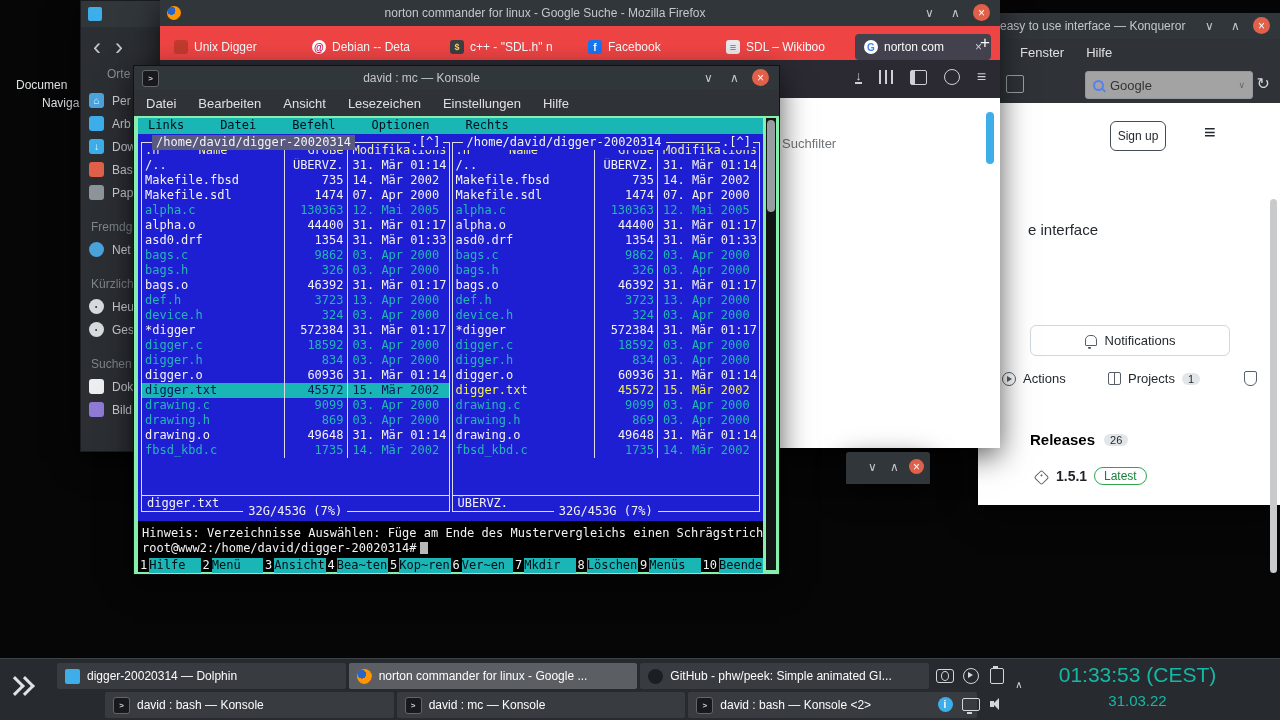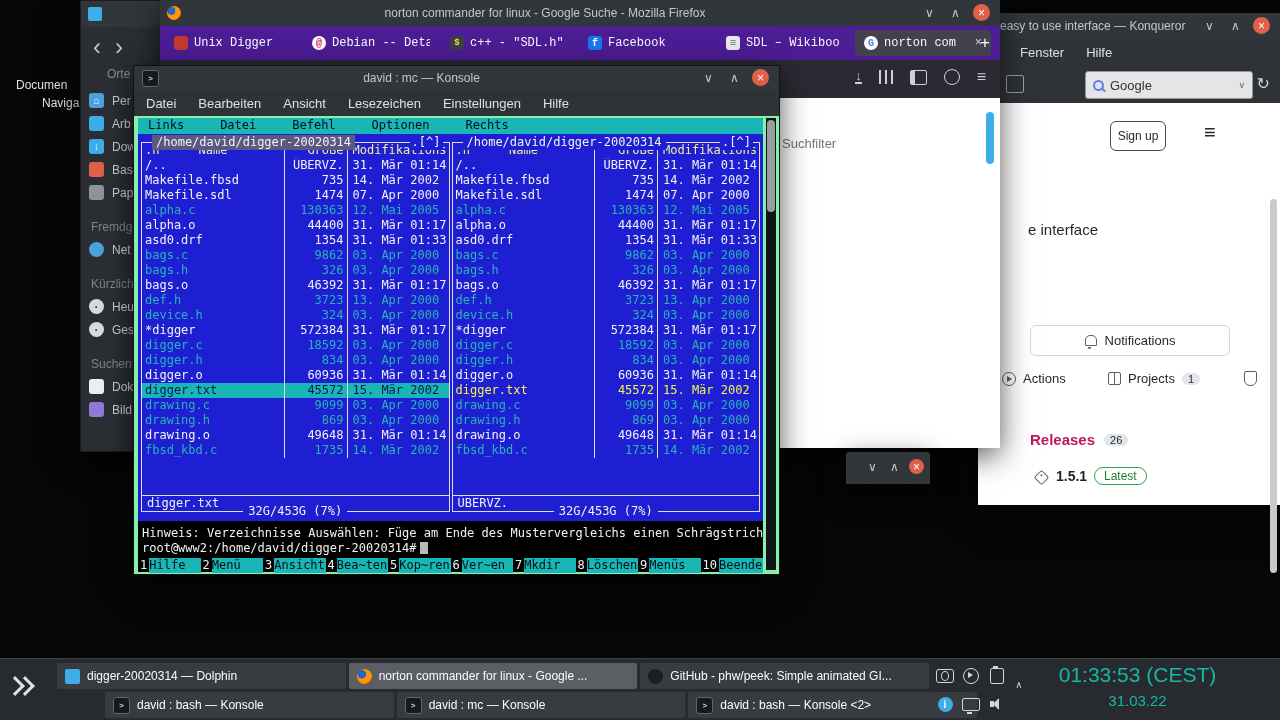--- a/index.html
+++ b/index.html
@@ -64,21 +64,21 @@
   .dp-places{position:absolute;left:0;top:66px;width:140px;}
   .dp-places-title{color:#8a9196;font-size:12px;padding-left:26px;margin-bottom:8px;}
   .pl-row{display:flex;align-items:center;gap:8px;height:23px;padding-left:8px;color:#ced1d4;font-size:12px;
           white-space:nowrap;overflow:hidden;}
   .pl-row .icon14{width:15px;height:15px;}
   .pl-row.header{color:#7f868c;padding-left:10px;height:30px;align-items:flex-end;padding-bottom:4px;}
 
   
   #firefox{left:160px;top:0;width:840px;height:448px;background:#2b2a33;z-index:3;}
   #firefox .titlebar .app-icon{position:absolute;left:7px;top:6px;}
-  .ff-tabbar{height:34px;background:#4c1d95;display:flex;align-items:flex-start;padding-left:4px;font-family:Liberation Mono, monospace;}
+  .ff-tabbar{height:34px;background:#ef4444;display:flex;align-items:flex-end;padding-left:4px;}
   .ff-tab{display:flex;align-items:center;gap:6px;height:26px;margin:4px 1px 0;padding:0 9px;border-radius:4px;
           width:118px;min-width:0;color:#f9f9fb;font-size:12px;flex:none;}
   .ff-tab.active{background:#42414d;}
   .tab-label{overflow:hidden;white-space:nowrap;flex:1;}
   .tab-close{display:none;color:#cfcfd8;font-size:12px;}
   .ff-tab.active .tab-close{display:block;}
   .ff-plus{color:#f9f9fb;font-size:17px;margin:7px 0 0 8px;}
   .ff-navbar{height:38px;background:#2b2a33;position:relative;}
   .ff-nav-icons{position:absolute;right:14px;top:9px;display:flex;gap:17px;align-items:center;}
   .fx-dl{border-bottom:2px solid #cfcfd8;padding-bottom:1px;font-size:13px;color:#cfcfd8;line-height:11px;}
@@ -92,21 +92,21 @@
   .ff-content{position:absolute;left:0;top:98px;right:0;bottom:0;background:#fff;}
   .ff-suchfilter{position:absolute;left:622px;top:38px;color:#70757a;font-size:13px;}
   .ff-scroll{position:absolute;right:6px;top:14px;width:8px;height:52px;background:#3daee9;border-radius:4px;}
 
   
   #konqueror{left:978px;top:13px;width:302px;height:492px;background:#fff;z-index:2;}
   #konqueror .tb-title{text-align:left;left:22px;}
   #konqueror .menubar{margin-left:-58px;padding-left:0;}
   .kq-toolbar{height:38px;background:#2f3338;position:relative;}
   .kq-tbicon{position:absolute;top:10px;width:16px;height:16px;border:1.5px solid #9aa0a5;border-radius:2px;}
-  .kq-search{position:absolute;left:107px;top:6px;width:152px;height:26px;background:#e5e5e5;border:1px solid #94989c;
+  .kq-search{position:absolute;left:107px;top:6px;width:152px;height:26px;background:#a3a3a3;border:1px solid #94989c;
              border-radius:3px;display:flex;align-items:center;gap:6px;padding:0 7px;font-size:13px;color:#333;}
   .mag{width:7px;height:7px;border:2px solid #5a7ff0;border-radius:50%;position:relative;flex:none;}
   .mag::after{content:"";position:absolute;width:5px;height:2px;background:#5a7ff0;transform:rotate(45deg);
               right:-4px;bottom:-2px;}
   .sel-arrow{margin-left:auto;font-size:9px;color:#666;}
   .sel-arrow::before{content:"∨";}
   .kq-reload{position:absolute;right:10px;top:9px;color:#d4d7da;font-size:16px;}
   .kq-reload::before{content:"↻";}
   .kq-content{position:absolute;left:0;top:90px;right:0;bottom:0;background:#fff;color:#24292f;}
   .gh-signup{position:absolute;left:132px;top:18px;width:54px;height:28px;border:1px solid #454c54;border-radius:6px;
@@ -122,21 +122,21 @@
   .gh-navrow{position:absolute;left:0;top:268px;width:100%;height:24px;font-size:13px;color:#24292f;}
   .gh-nav-item{position:absolute;display:flex;align-items:center;gap:7px;}
   .circ{width:12px;height:12px;border:1.5px solid #57606a;border-radius:50%;position:relative;flex:none;}
   .circ::after{content:"";position:absolute;left:4px;top:3px;border-left:5px solid #57606a;
                border-top:3px solid transparent;border-bottom:3px solid transparent;}
   .grid-ic{width:11px;height:11px;border:1.5px solid #57606a;border-radius:2px;
            background:linear-gradient(90deg,transparent 45%,#57606a 45% 55%,transparent 55%);flex:none;}
   .shield-ic{width:11px;height:13px;border:1.5px solid #57606a;border-radius:2px 2px 6px 6px;flex:none;}
   .gh-badge{background:rgba(175,184,193,.35);border-radius:10px;padding:0 6px;font-size:11px;color:#24292f;}
   .gh-releases{position:absolute;left:52px;top:328px;display:flex;align-items:center;gap:9px;}
-  .gh-releases b{font-size:15px;color:#be185d;}
+  .gh-releases b{font-size:15px;color:#000000;}
   .gh-relrow{position:absolute;left:0;top:365px;width:100%;height:22px;}
   .tag-ic{position:absolute;left:58px;top:4px;width:9px;height:9px;border:1.5px solid #57606a;border-radius:2px;
           transform:rotate(45deg);}
   .tag-ic::after{content:"";position:absolute;left:2px;top:2px;width:2px;height:2px;border-radius:50%;background:#57606a;}
   .gh-version{position:absolute;left:78px;top:0;font-weight:bold;font-size:14px;color:#1f2328;}
   .gh-latest{position:absolute;left:116px;top:-1px;border:1px solid #2da44e;color:#1a7f37;border-radius:12px;
              padding:1px 9px;font-size:12px;}
   .kq-scroll{position:absolute;right:3px;top:96px;width:7px;height:374px;background:#c8cacc;border-radius:4px;}
 
   

